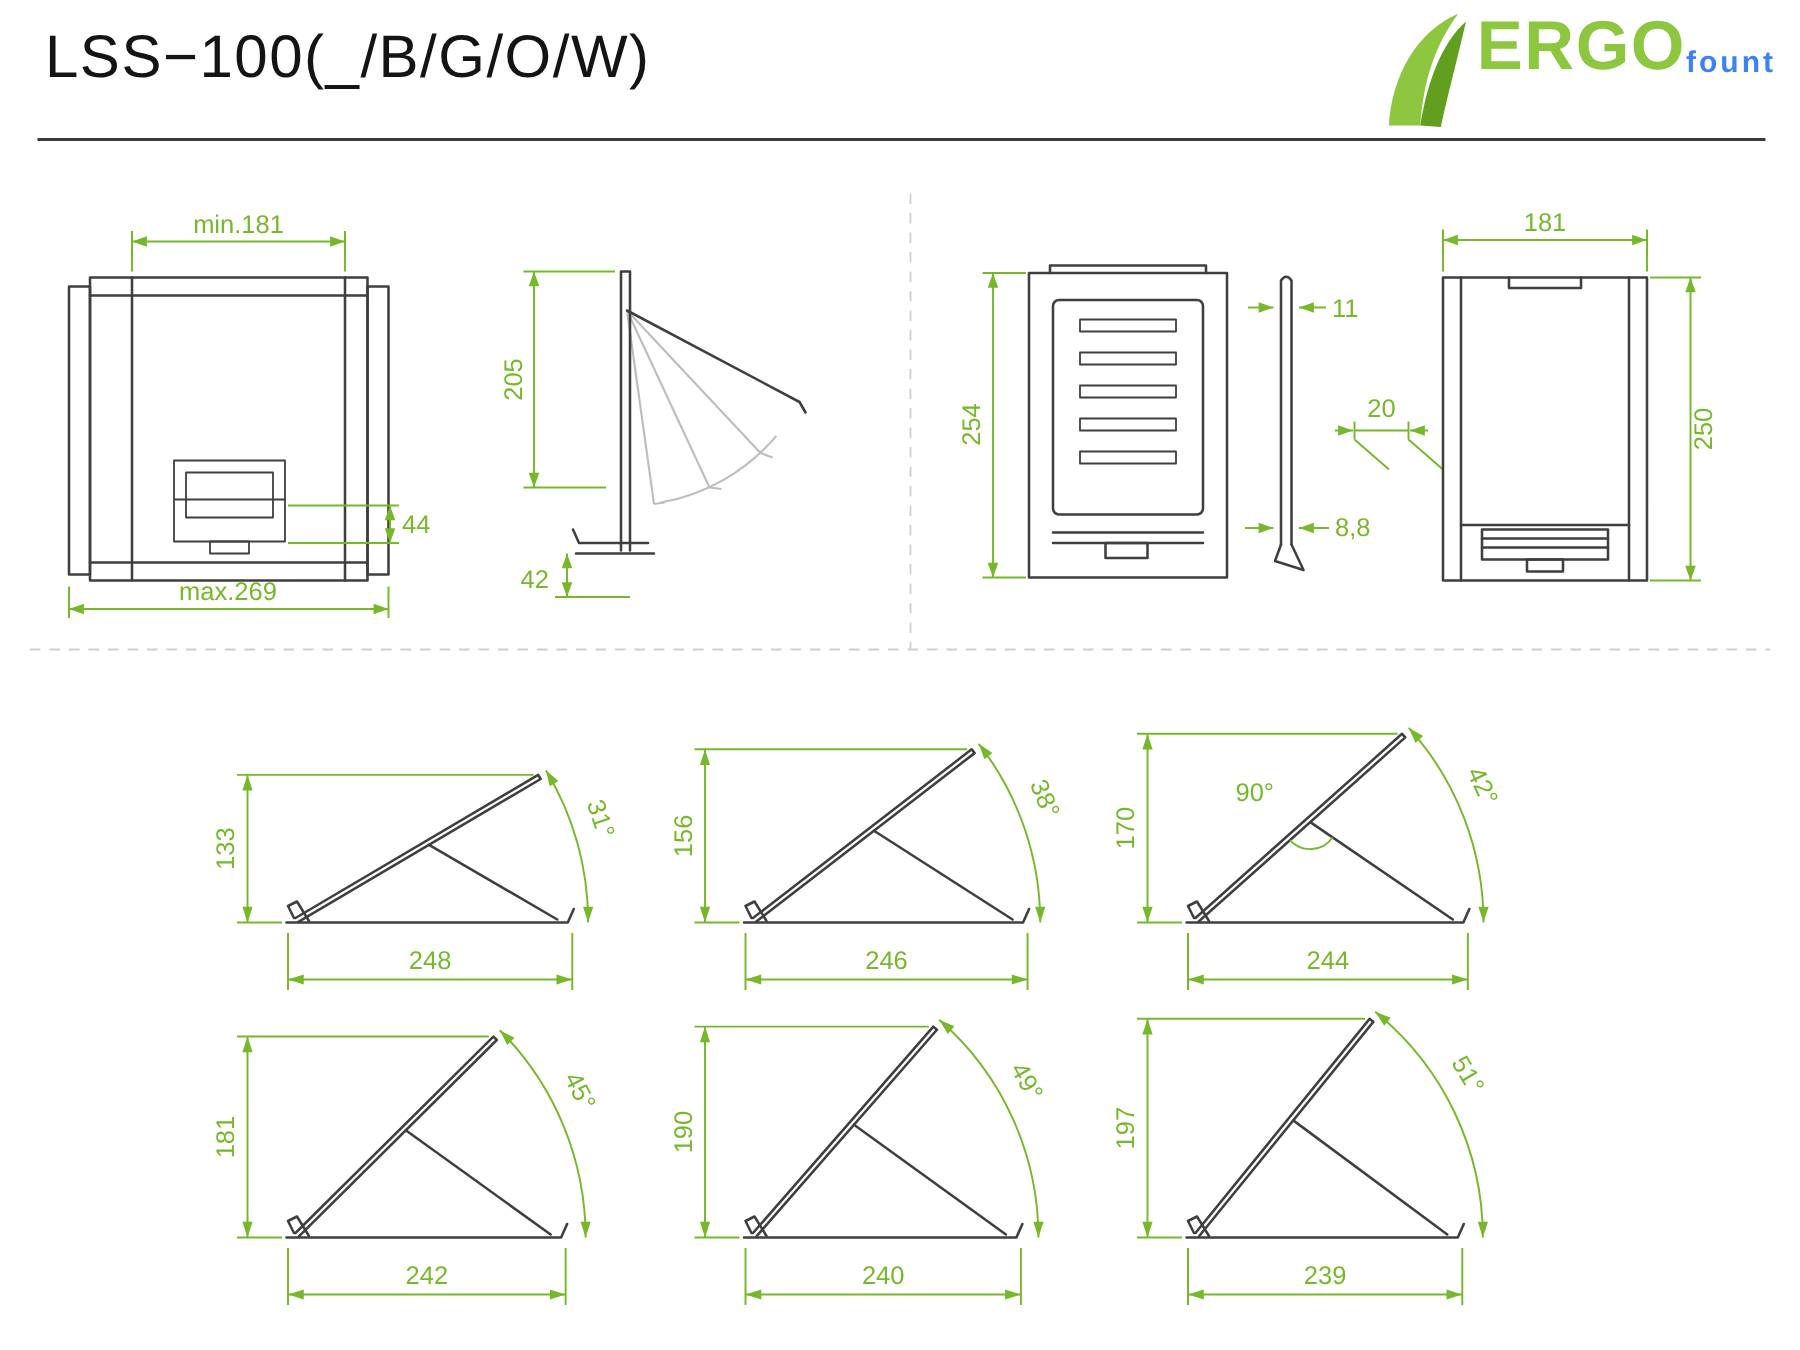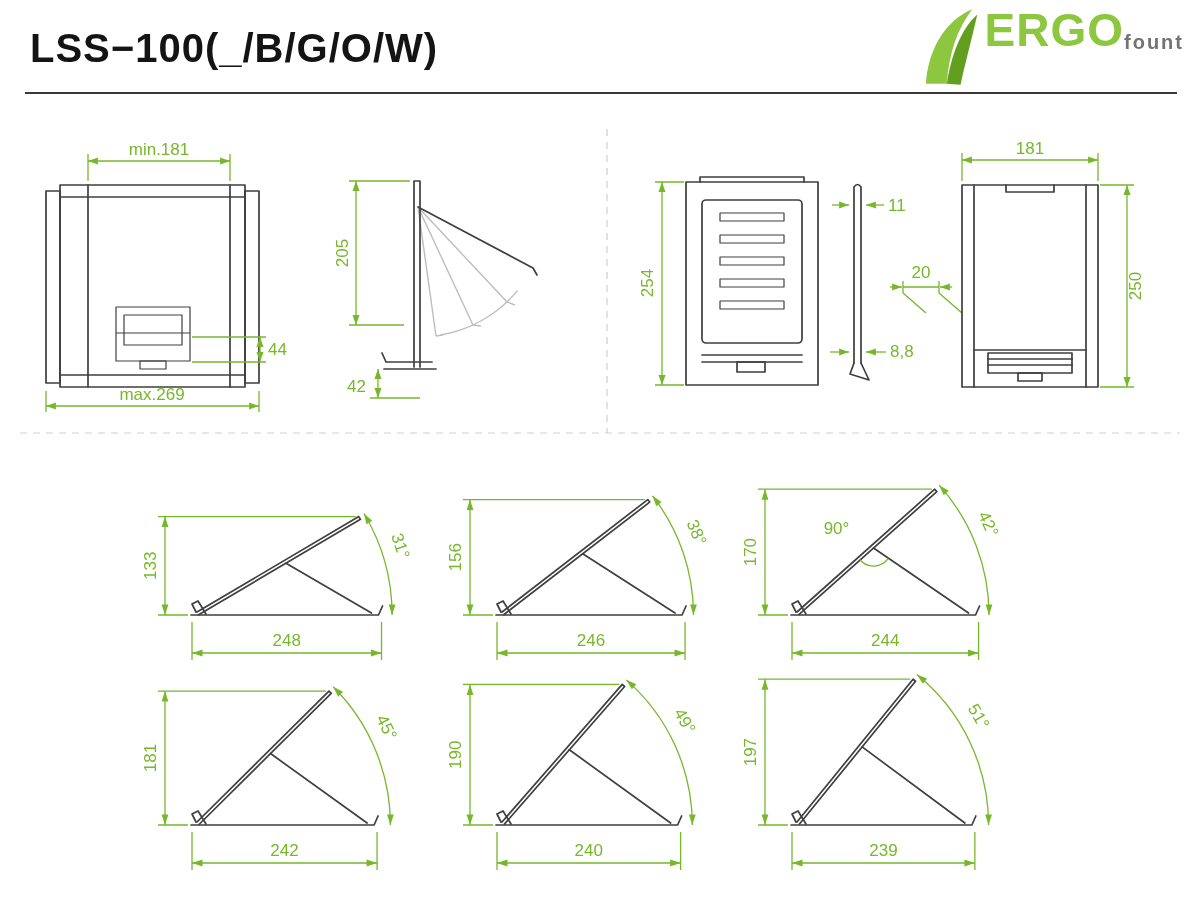--- a/index.html
+++ b/index.html
@@ -1,24 +1,24 @@
 <!DOCTYPE html>
 <html><head>
 <meta charset="utf-8">
 <style>
   html,body{margin:0;padding:0;background:#fff;}
   #page{position:relative;width:1200px;height:900px;background:#ffffff;overflow:hidden;
         font-family:"Liberation Sans",sans-serif;}
-  #title{position:absolute;left:30px;top:26px;margin:0;font-size:40px;font-weight:700;
+  #title{position:absolute;left:30px;top:16px;margin:0;font-size:40px;font-weight:400;
          color:#141414;letter-spacing:1px;}
   #rule{position:absolute;left:25px;top:92px;width:1152px;height:2px;background:#3a3a3a;}
   #logo{position:absolute;top:6px;right:16px;display:flex;align-items:flex-start;gap:4px;}
   #logo .col{display:flex;flex-direction:row;align-items:flex-end;}
   .brand{font-size:46px;font-weight:700;color:#8dc63f;line-height:1.05;letter-spacing:1px;}
-  .sub{font-size:20px;font-weight:700;color:#737373;letter-spacing:2px;margin-top:0;}
+  .sub{font-size:20px;font-weight:700;color:#3b82f6;letter-spacing:2px;margin-top:0;}
   svg text{font-family:"Liberation Sans",sans-serif;}
   .dim{fill:#76b82a;stroke:none;font-size:17px;}
   .blk{stroke:#3f3f3f;stroke-width:1.7;fill:none;stroke-linejoin:round;stroke-linecap:round;}
   .blk2{stroke:#3f3f3f;stroke-width:1.2;fill:none;stroke-linejoin:round;}
   .grn{stroke:#76b82a;stroke-width:1.3;fill:none;}
   .gry{stroke:#bdbdbd;stroke-width:1.4;fill:none;}
   .dsh{stroke:#cfcfcf;stroke-width:1.2;stroke-dasharray:7 6;fill:none;}
   .cell{position:absolute;width:300px;height:235px;}
 </style>
 </head>

